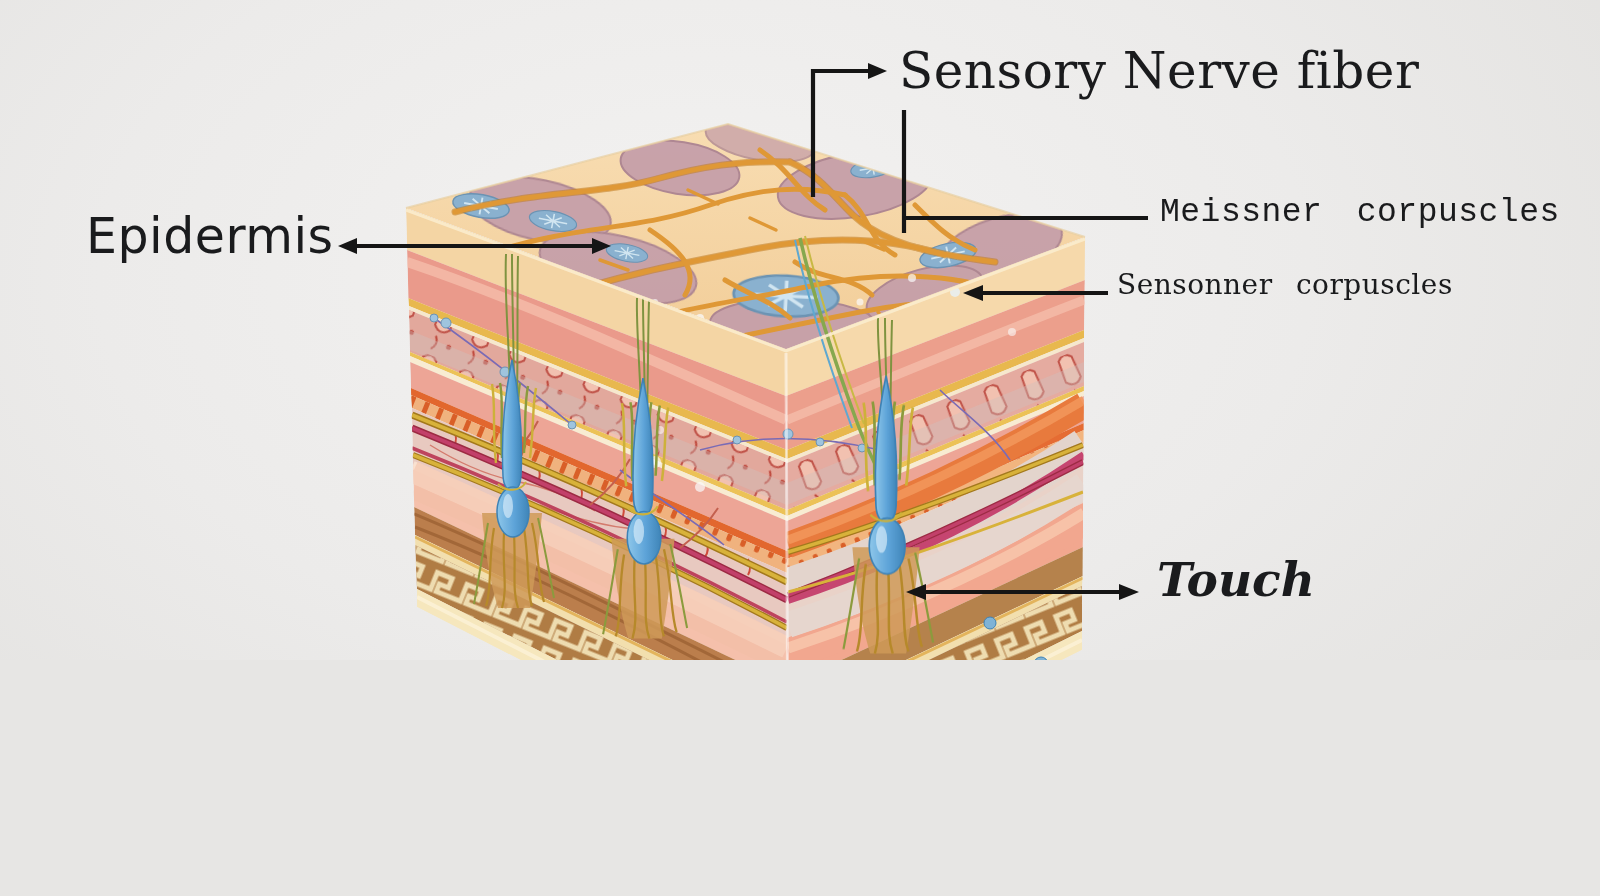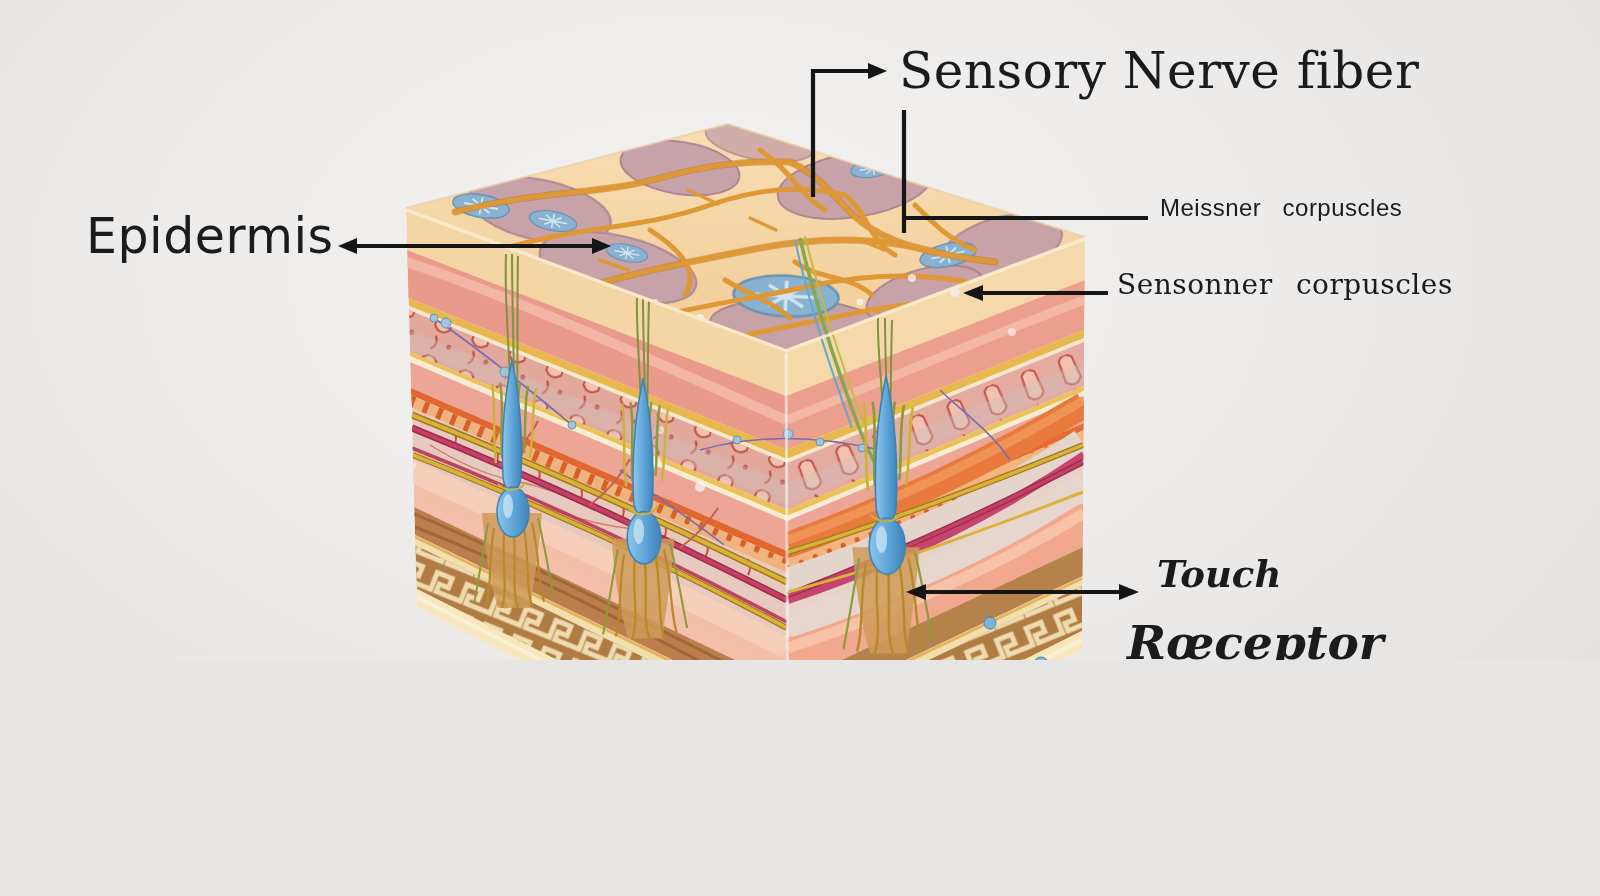--- a/index.html
+++ b/index.html
@@ -5,23 +5,23 @@
   html,body{margin:0;padding:0;background:#e7e6e4;}
   #stage{
     position:relative;width:1600px;height:660px;overflow:hidden;
     background:radial-gradient(ellipse 1100px 700px at 44% 42%, #f3f2f1 0%, #ecebea 55%, #e3e2e0 100%);
     font-family:"DejaVu Serif", serif;
   }
   #art{position:absolute;left:0;top:0;}
   .lbl{position:absolute;color:#1a1b1d;line-height:1;white-space:nowrap;}
   .lbl-sensory{left:899px;top:46px;font-size:50px;font-family:"DejaVu Serif",serif;letter-spacing:.5px;}
   .lbl-epidermis{left:86px;top:212px;font-size:49px;font-weight:normal;font-family:"DejaVu Sans",sans-serif;letter-spacing:.5px;}
-  .lbl-meissner{left:1160px;top:196px;font-size:24px;font-family:Liberation Sans, sans-serif;word-spacing:14px;letter-spacing:.5px;}
+  .lbl-meissner{left:1160px;top:196px;font-size:33px;font-family:Liberation Mono, monospace;word-spacing:14px;letter-spacing:.5px;}
   .lbl-sensonner{left:1117px;top:271px;font-size:28px;font-family:"DejaVu Serif",serif;word-spacing:14px;letter-spacing:.5px;}
-  .lbl-touch1{left:1157px;top:556px;font-size:37px;font-weight:bold;font-style:italic;font-family:"DejaVu Serif",serif;}
+  .lbl-touch1{left:1157px;top:556px;font-size:47px;font-weight:bold;font-style:italic;font-family:"DejaVu Serif",serif;}
   .lbl-touch2{left:1127px;top:619px;font-size:47px;font-weight:bold;font-style:italic;font-family:"DejaVu Serif",serif;}
 </style>
 </head>
 <body>
 
 <div id="stage">
 
 <svg id="art" width="1600" height="896" viewBox="0 0 1600 896">
   <defs>
     <linearGradient id="gTop" x1="0" y1="0" x2="0" y2="1">
@@ -331,15 +331,14 @@
       <polygon points="1139,592 1119,584 1119,600" stroke="none"></polygon>
     </g>
   </g>
 </svg>
 
 <div class="lbl lbl-sensory">Sensory Nerve fiber</div>
 <div class="lbl lbl-epidermis">Epidermis</div>
 <div class="lbl lbl-meissner">Meissner corpuscles</div>
 <div class="lbl lbl-sensonner">Sensonner corpuscles</div>
 <div class="lbl lbl-touch1">Touch</div>
-<div class="lbl lbl-touch2">Rœceptor</div>
 
 </div>
 
 </body></html>

